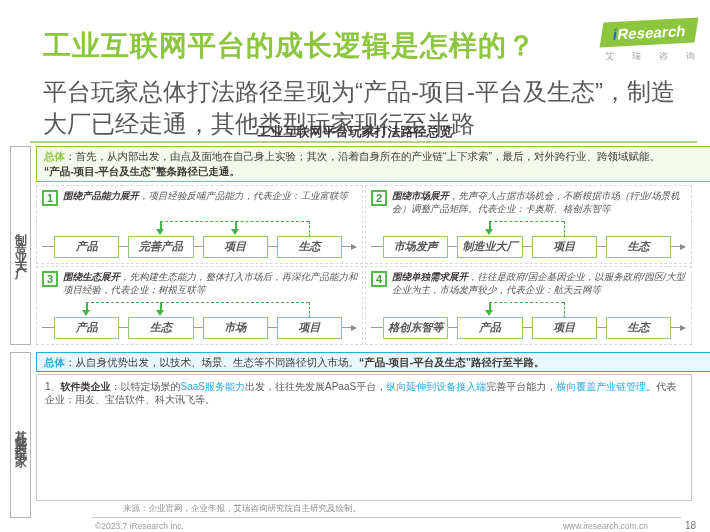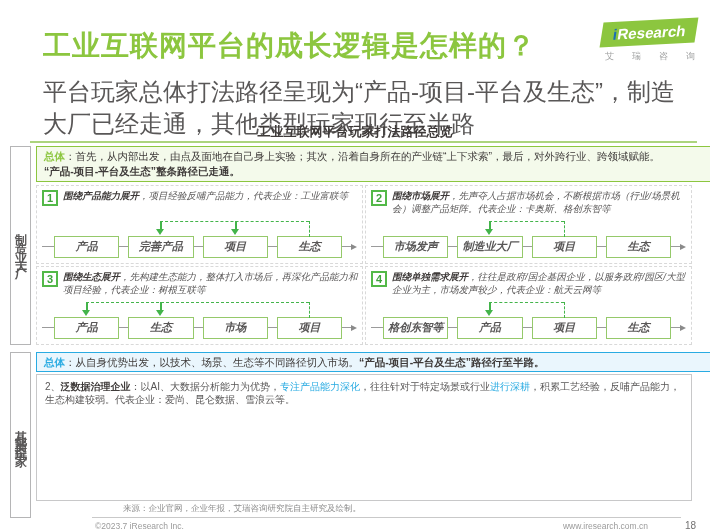--- a/index.html
+++ b/index.html
@@ -217,21 +217,21 @@
           <div class="fb-vs" style="left: 118.5px; top: 4px; height: 9px;"></div>
           <div class="fb-ar" style="left: 115px; top: 12px;"></div>
         </div>
     </div>
 
   </div>
 
   <div class="sum" id="sum-blue"><span class="sg-bl">总体</span><span class="sg-n">：从自身优势出发，以技术、场景、生态等不同路径切入市场。</span><span class="sg-b">“产品-项目-平台及生态”路径行至半路。</span></div>
 
   <div id="list-box">
-    <p class="list-item"><span class="sg-n">2、</span><span class="sg-b">泛数据治理企业</span><span class="sg-n">：以AI、大数据分析能力为优势，</span><span class="sg-c">专注产品能力深化</span><span class="sg-n">，往往针对于特定场景或行业</span><span class="sg-c">进行深耕</span><span class="sg-n">，积累工艺经验，反哺产品能力，生态构建较弱。代表企业：爱尚、昆仑数据、雪浪云等。</span></p>
+    <p class="list-item"><span class="sg-n">1、</span><span class="sg-b">软件类企业</span><span class="sg-n">：以特定场景的</span><span class="sg-c">SaaS服务能力</span><span class="sg-n">出发，往往先发展APaaS平台，</span><span class="sg-c">纵向延伸到设备接入端</span><span class="sg-n">完善平台能力，</span><span class="sg-c">横向覆盖产业链管理</span><span class="sg-n">。代表企业：用友、宝信软件、科大讯飞等。</span></p>
   </div>
 
   <p class="source">来源：企业官网，企业年报，艾瑞咨询研究院自主研究及绘制。</p>
   <div class="foot-rule"></div>
   <p class="copyright">©2023.7 iResearch Inc.</p>
   <p class="site">www.iresearch.com.cn</p>
   <p class="pagenum">18</p>
 
 </div>
 

